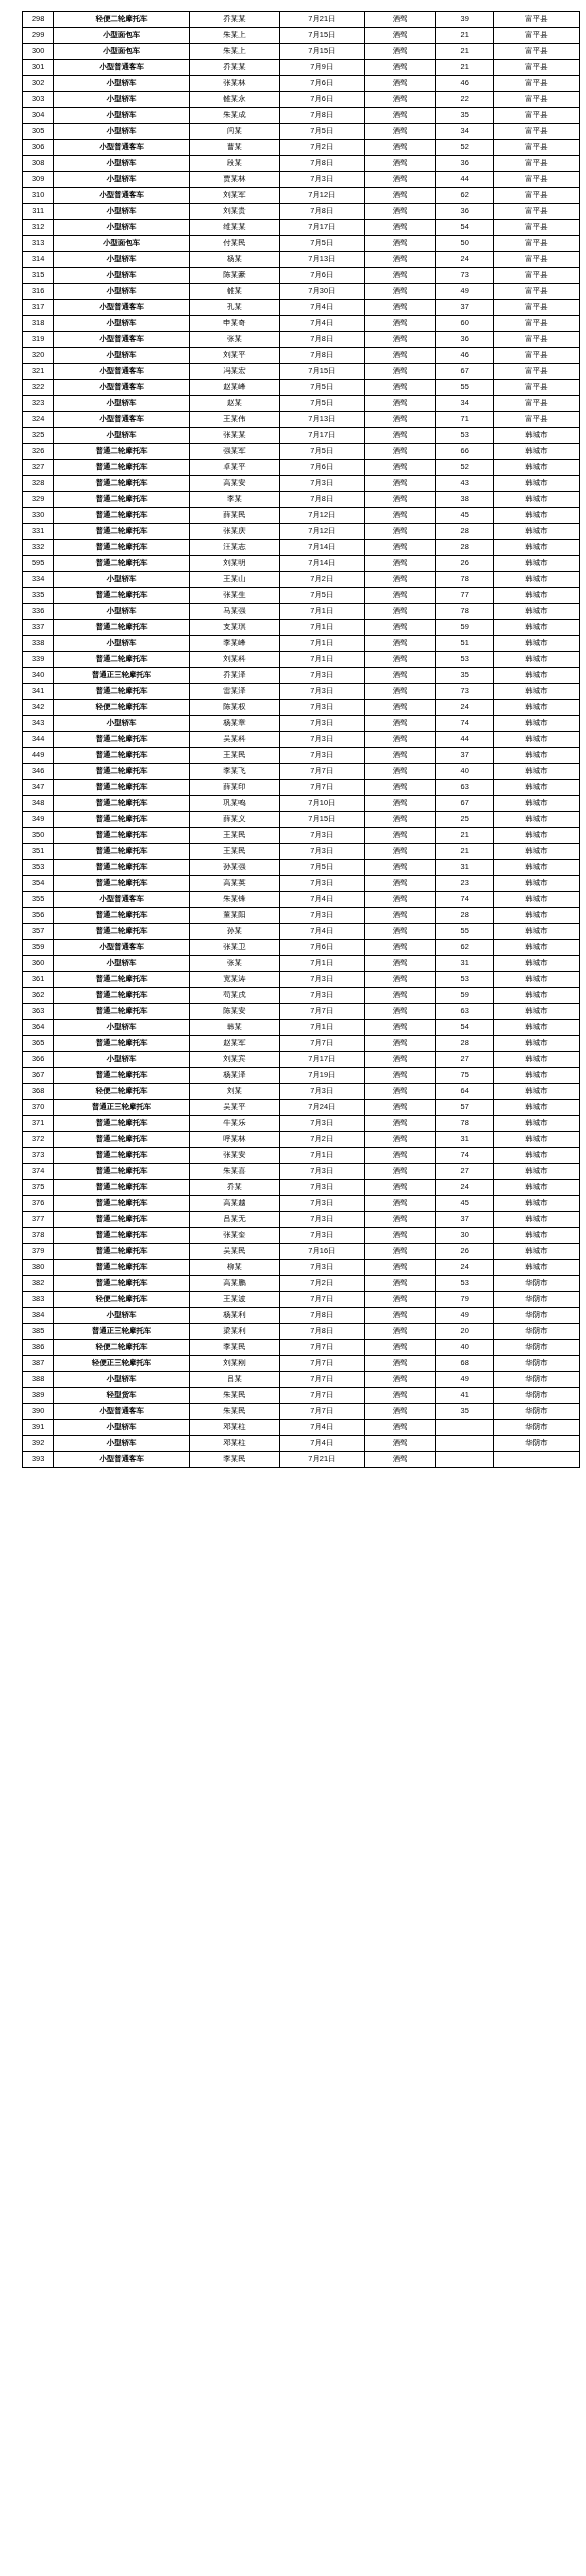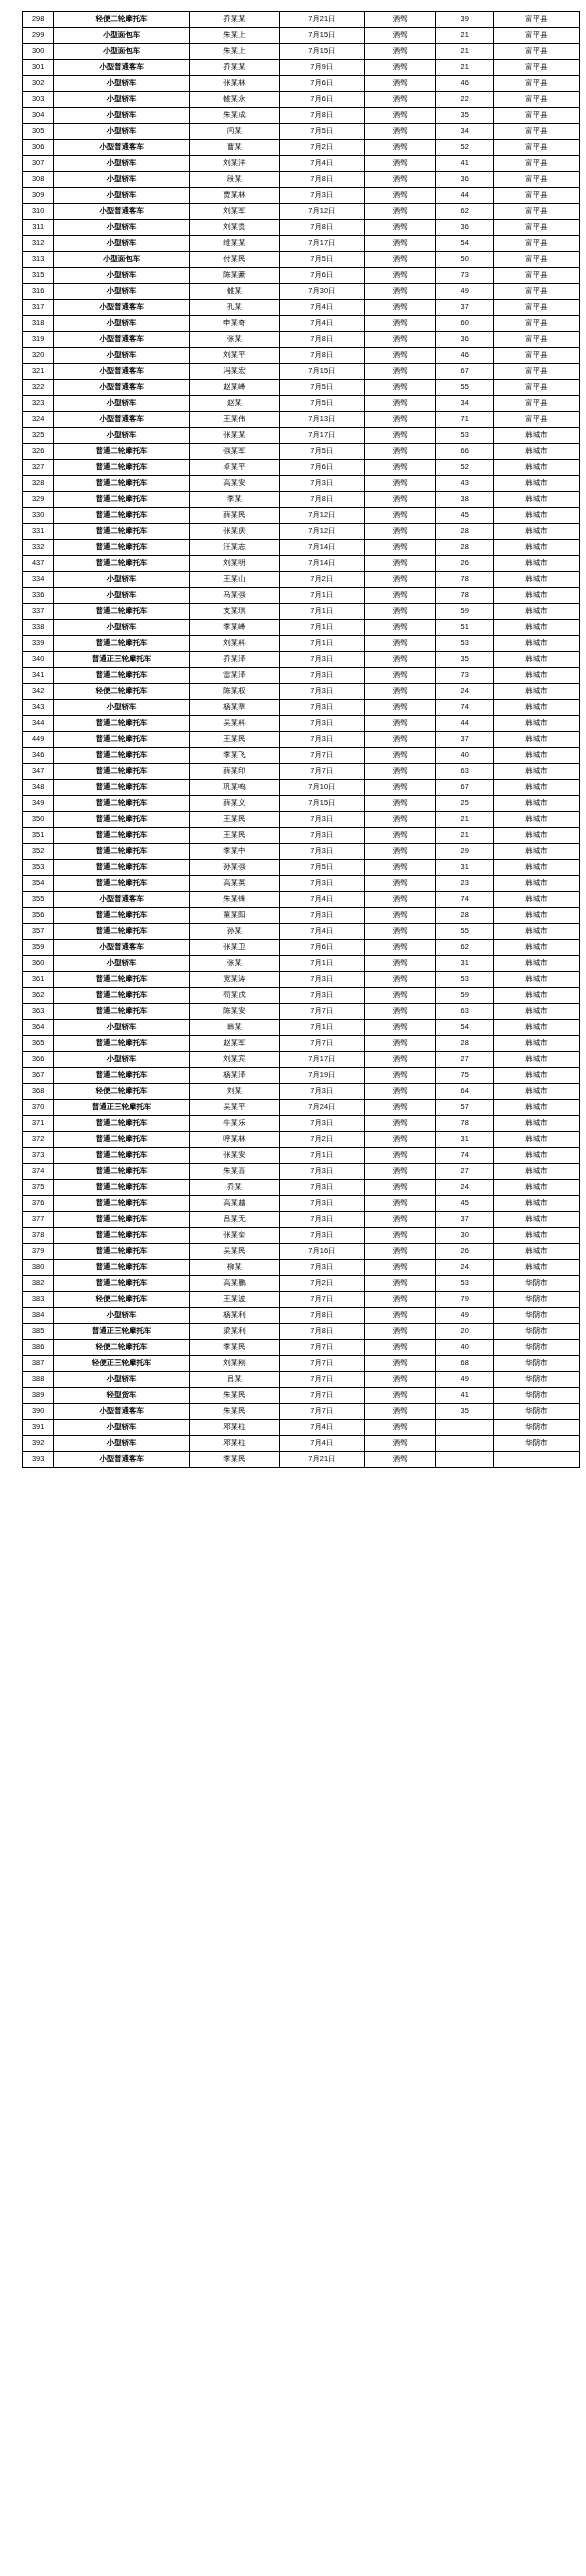--- a/index.html
+++ b/index.html
@@ -134,29 +134,20 @@
         <tr>
           <td class="cell-index">306</td>
           <td class="cell-type">小型普通客车</td>
           <td class="cell-name">曹某</td>
           <td class="cell-date">7月2日</td>
           <td class="cell-violation">酒驾</td>
           <td class="cell-value">52</td>
           <td class="cell-area">富平县</td>
         </tr>
         <tr>
-          <td class="cell-index">307</td>
-          <td class="cell-type">小型轿车</td>
-          <td class="cell-name">刘某洋</td>
-          <td class="cell-date">7月4日</td>
-          <td class="cell-violation">酒驾</td>
-          <td class="cell-value">41</td>
-          <td class="cell-area">富平县</td>
-        </tr>
-        <tr>
           <td class="cell-index">308</td>
           <td class="cell-type">小型轿车</td>
           <td class="cell-name">段某</td>
           <td class="cell-date">7月8日</td>
           <td class="cell-violation">酒驾</td>
           <td class="cell-value">36</td>
           <td class="cell-area">富平县</td>
         </tr>
         <tr>
           <td class="cell-index">309</td>
@@ -197,20 +188,29 @@
         <tr>
           <td class="cell-index">313</td>
           <td class="cell-type">小型面包车</td>
           <td class="cell-name">付某民</td>
           <td class="cell-date">7月5日</td>
           <td class="cell-violation">酒驾</td>
           <td class="cell-value">50</td>
           <td class="cell-area">富平县</td>
         </tr>
         <tr>
+          <td class="cell-index">314</td>
+          <td class="cell-type">小型轿车</td>
+          <td class="cell-name">杨某</td>
+          <td class="cell-date">7月13日</td>
+          <td class="cell-violation">酒驾</td>
+          <td class="cell-value">24</td>
+          <td class="cell-area">富平县</td>
+        </tr>
+        <tr>
           <td class="cell-index">315</td>
           <td class="cell-type">小型轿车</td>
           <td class="cell-name">陈某豪</td>
           <td class="cell-date">7月6日</td>
           <td class="cell-violation">酒驾</td>
           <td class="cell-value">73</td>
           <td class="cell-area">富平县</td>
         </tr>
         <tr>
           <td class="cell-index">316</td>
@@ -359,35 +359,44 @@
         <tr>
           <td class="cell-index">332</td>
           <td class="cell-type">普通二轮摩托车</td>
           <td class="cell-name">汪某志</td>
           <td class="cell-date">7月14日</td>
           <td class="cell-violation">酒驾</td>
           <td class="cell-value">28</td>
           <td class="cell-area">韩城市</td>
         </tr>
         <tr>
-          <td class="cell-index">437</td>
+          <td class="cell-index">595</td>
           <td class="cell-type">普通二轮摩托车</td>
           <td class="cell-name">刘某明</td>
           <td class="cell-date">7月14日</td>
           <td class="cell-violation">酒驾</td>
           <td class="cell-value">26</td>
           <td class="cell-area">韩城市</td>
         </tr>
         <tr>
           <td class="cell-index">334</td>
           <td class="cell-type">小型轿车</td>
           <td class="cell-name">王某山</td>
           <td class="cell-date">7月2日</td>
           <td class="cell-violation">酒驾</td>
           <td class="cell-value">78</td>
+          <td class="cell-area">韩城市</td>
+        </tr>
+        <tr>
+          <td class="cell-index">335</td>
+          <td class="cell-type">普通二轮摩托车</td>
+          <td class="cell-name">张某生</td>
+          <td class="cell-date">7月5日</td>
+          <td class="cell-violation">酒驾</td>
+          <td class="cell-value">77</td>
           <td class="cell-area">韩城市</td>
         </tr>
         <tr>
           <td class="cell-index">336</td>
           <td class="cell-type">小型轿车</td>
           <td class="cell-name">马某强</td>
           <td class="cell-date">7月1日</td>
           <td class="cell-violation">酒驾</td>
           <td class="cell-value">78</td>
           <td class="cell-area">韩城市</td>
@@ -518,29 +527,20 @@
           <td class="cell-value">21</td>
           <td class="cell-area">韩城市</td>
         </tr>
         <tr>
           <td class="cell-index">351</td>
           <td class="cell-type">普通二轮摩托车</td>
           <td class="cell-name">王某民</td>
           <td class="cell-date">7月3日</td>
           <td class="cell-violation">酒驾</td>
           <td class="cell-value">21</td>
-          <td class="cell-area">韩城市</td>
-        </tr>
-        <tr>
-          <td class="cell-index">352</td>
-          <td class="cell-type">普通二轮摩托车</td>
-          <td class="cell-name">李某中</td>
-          <td class="cell-date">7月3日</td>
-          <td class="cell-violation">酒驾</td>
-          <td class="cell-value">29</td>
           <td class="cell-area">韩城市</td>
         </tr>
         <tr>
           <td class="cell-index">353</td>
           <td class="cell-type">普通二轮摩托车</td>
           <td class="cell-name">孙某强</td>
           <td class="cell-date">7月5日</td>
           <td class="cell-violation">酒驾</td>
           <td class="cell-value">31</td>
           <td class="cell-area">韩城市</td>

